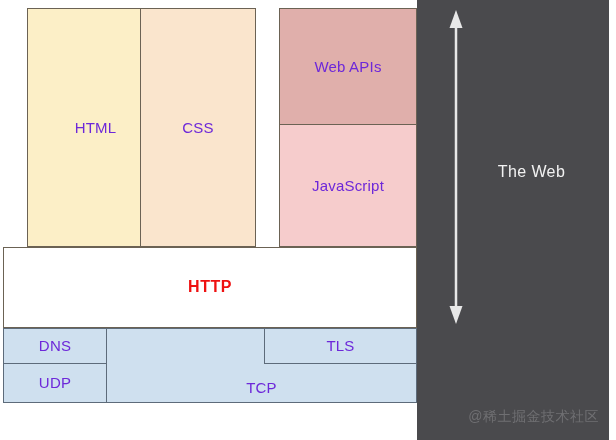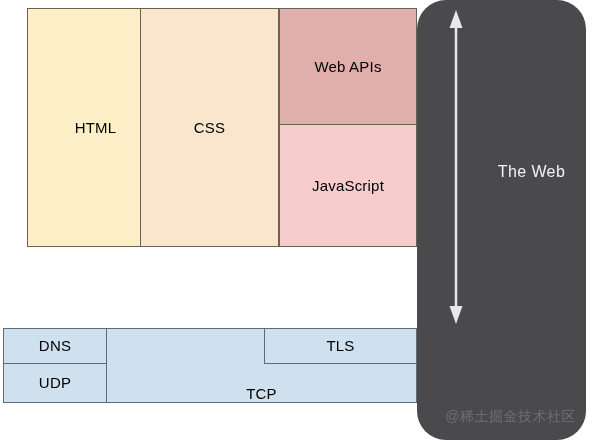--- a/index.html
+++ b/index.html
@@ -28,37 +28,37 @@
     background: #ffffff;
   }
 
   .blk {
     position: absolute;
     box-sizing: border-box;
     border: 1px solid #6b6254;
     display: flex;
     align-items: center;
     justify-content: center;
-    color: #000000;
+    color: #6d28d9;
     font-size: 15px;
     letter-spacing: 0.2px;
     text-align: center;
     line-height: 1.15;
   }
 
   
   #blk-html {
     left: 3px;  top: 8px;
     width: 137px; height: 239px;
     background: #fcefc7;
     margin-left: 24px;
   }
   #blk-css {
     left: 140px; top: 8px;
-    width: 139px; height: 239px;
+    width: 116px; height: 239px;
     background: #fae5cd;
   }
   #blk-webapis {
     left: 279px; top: 8px;
     width: 138px; height: 117px;
     background: #e0afab;
   }
   #blk-javascript {
     left: 279px; top: 124px;
     width: 138px; height: 123px;
@@ -75,20 +75,21 @@
     font-size: 16px;
     letter-spacing: 0.5px;
   }
 
   
   .net { border-color: #5d6b7a; background: #cfe0ef; }
   #blk-tcp {
     left: 106px; top: 328px;
     width: 311px; height: 75px;
     align-items: flex-end;
+    padding-bottom: 6px;
   }
   #blk-dns {
     left: 3px; top: 328px;
     width: 104px; height: 36px;
   }
   #blk-udp {
     left: 3px; top: 363px;
     width: 104px; height: 40px;
   }
   #blk-tls {
@@ -97,23 +98,22 @@
   }
   #blk-ip {
     left: 3px; top: 403px;
     width: 414px; height: 34px;
   }
 
   
   #panel {
     position: absolute;
     left: 417px; top: 0;
-    width: 169px; height: 440px;
+    width: 192px; height: 440px;
     background: #4a4a4d;
-    border-radius: 29px;
   }
   #arrow {
     position: absolute;
     left: 23px; top: 8px;
     width: 32px; height: 318px;
   }
   #panel-label {
     position: absolute;
     left: 0; top: 163px;
     width: 199px;
@@ -141,20 +141,21 @@
   <div id="diagram">
 
     <div class="blk" id="blk-html">HTML</div>
 
     <div class="blk" id="blk-css">CSS</div>
 
     <div class="blk" id="blk-webapis">Web APIs</div>
 
     <div class="blk" id="blk-javascript">JavaScript</div>
 
+    <div class="blk" id="blk-http">HTTP</div>
 
     <div class="blk net" id="blk-tcp">TCP</div>
 
     <div class="blk net" id="blk-dns">DNS</div>
 
     <div class="blk net" id="blk-udp">UDP</div>
 
     <div class="blk net" id="blk-tls">TLS</div>
 
 

